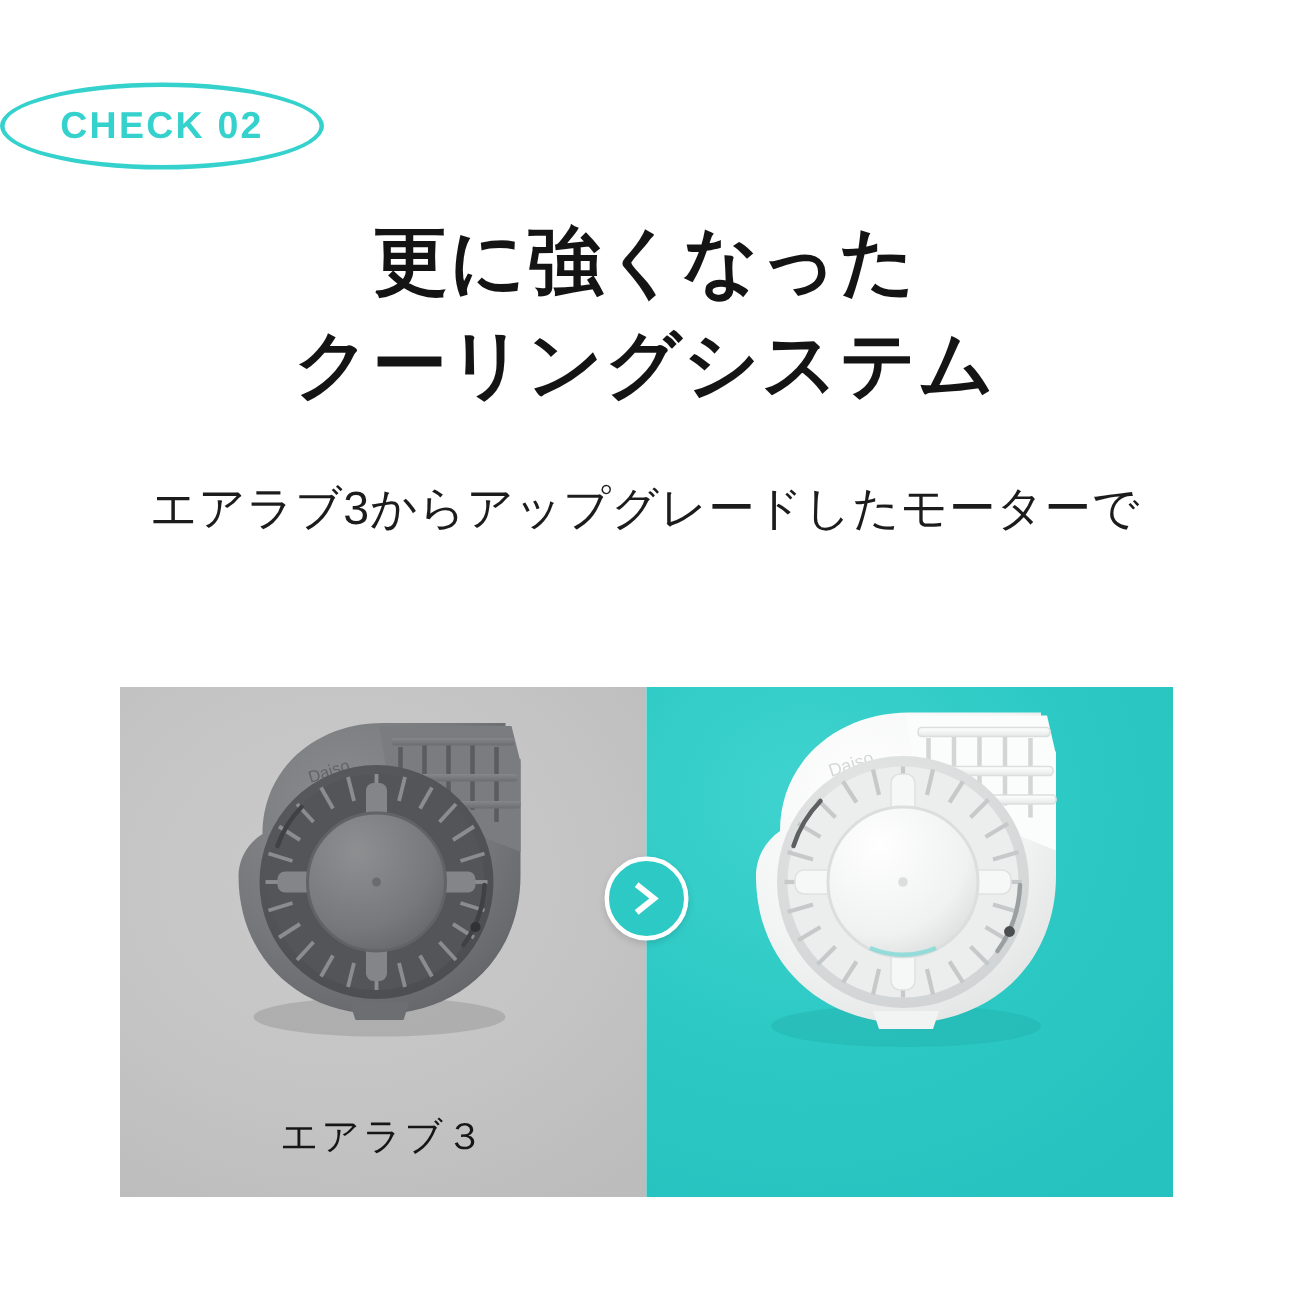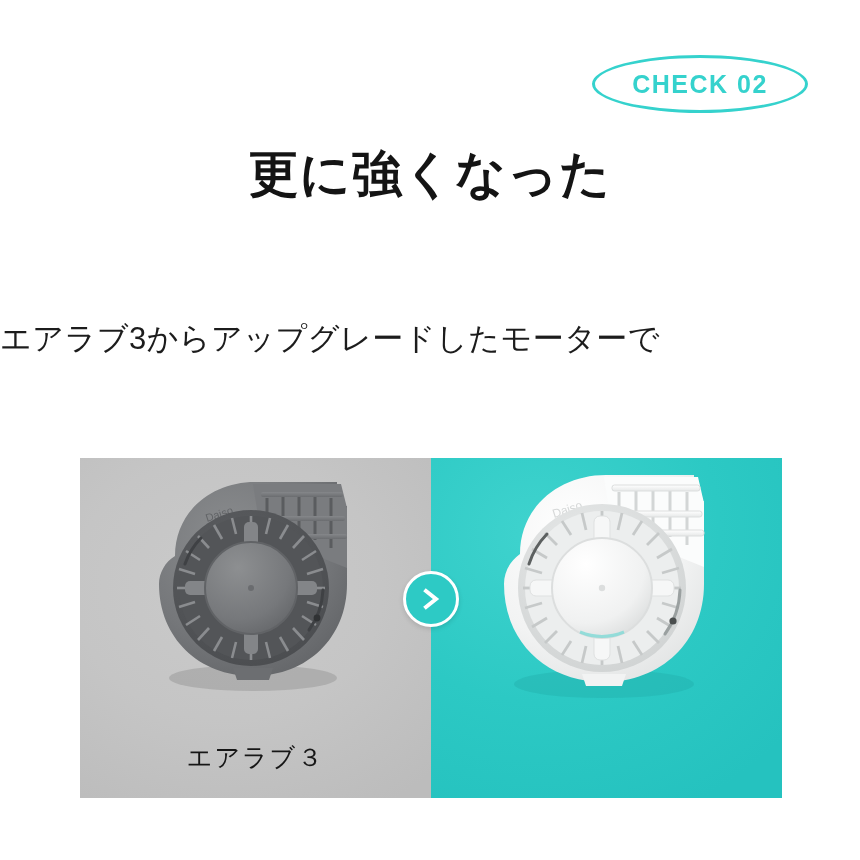--- a/index.html
+++ b/index.html
@@ -15,22 +15,21 @@
     overflow: hidden;
     position: relative;
   }
 
   
   .badge-wrap {
     position: absolute;
     left: 0; top: 55px;
     width: 785px;
     display: flex;
-    justify-content: flex-end;
-    padding-left: 23px;
+    justify-content: flex-start;
   }
   .badge {
     width: 216px;
     height: 58px;
     border: 3px solid #35d2cd;
     border-radius: 50%;
     display: flex;
     align-items: center;
     justify-content: center;
     box-sizing: border-box;
@@ -54,20 +53,21 @@
     font-weight: bold;
     line-height: 1.37;
     letter-spacing: 1px;
     color: #141414;
   }
 
   .subhead {
     position: absolute;
     left: 0; top: 312px;
     width: 860px;
+    text-align: center;
   }
   .subhead-line {
     font-size: 31px;
     line-height: 1.72;
     letter-spacing: 0.5px;
     color: #1c1c1c;
   }
 
   
   .compare {
@@ -142,20 +142,21 @@
 <body>
 
 <div class="badge-wrap">
   <div class="badge">
     <span class="badge-label">CHECK 02</span>
   </div>
 </div>
 
 <div class="headline">
   <div class="headline-line">更に強くなった</div>
+  <div class="headline-line">クーリングシステム</div>
 </div>
 
 <div class="subhead">
   <div class="subhead-line">エアラブ3からアップグレードしたモーターで</div>
 </div>
 
 <div class="compare">
 
   <div class="panel panel-old">
     <div class="fan-stage">

